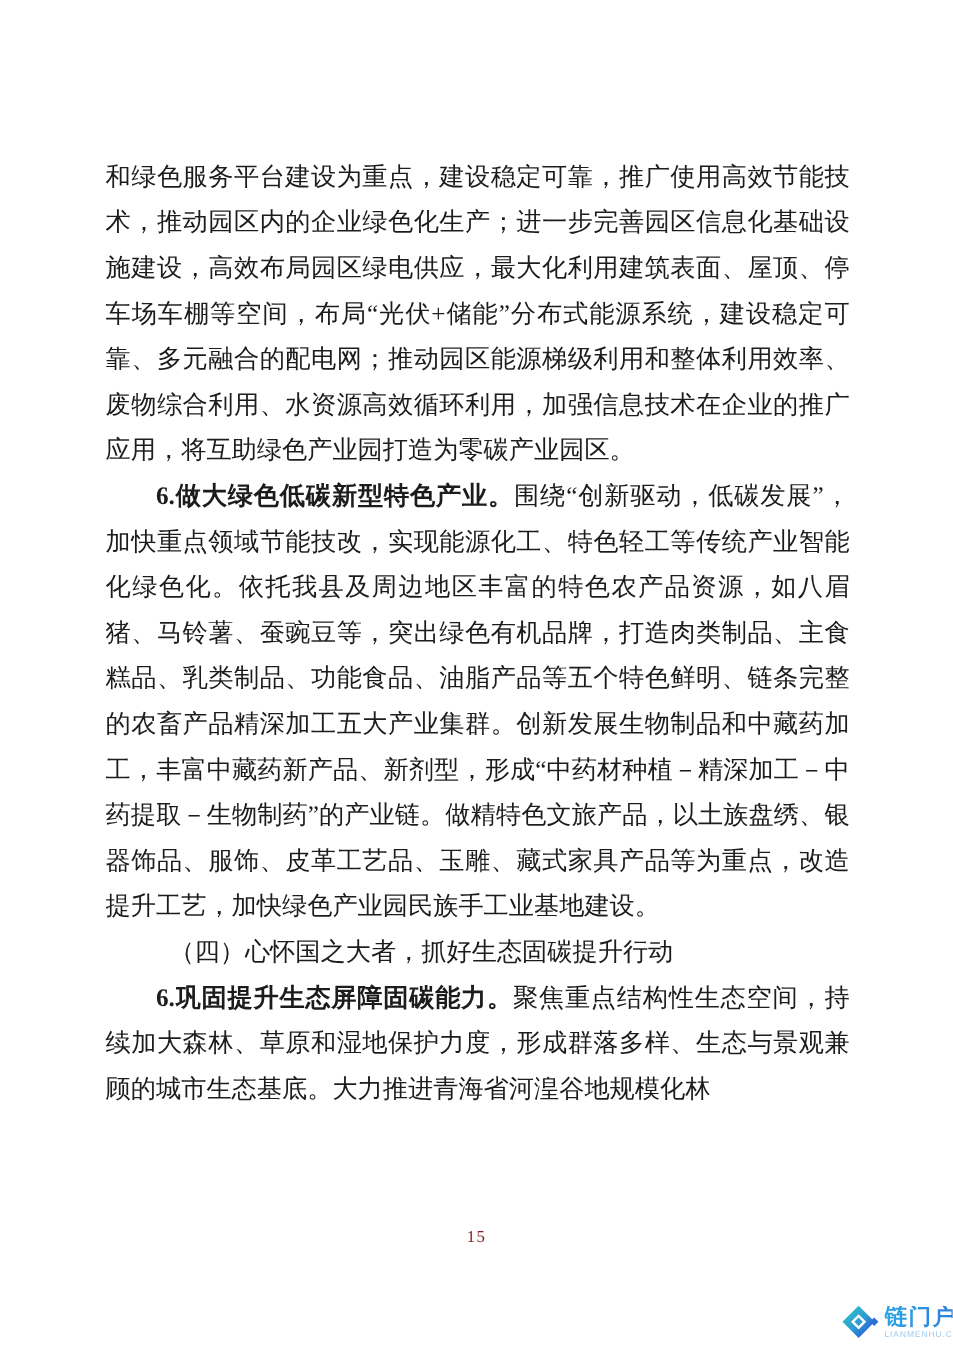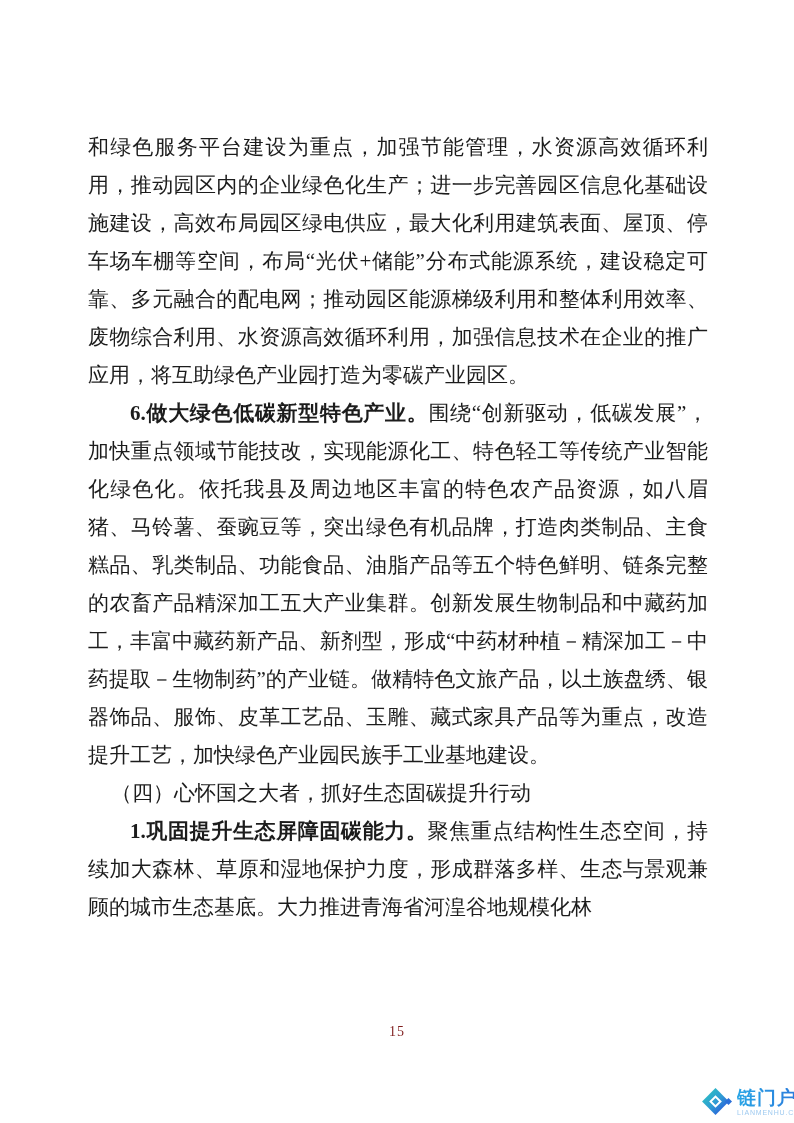--- a/index.html
+++ b/index.html
@@ -27,21 +27,21 @@
     text-justify: inter-character;
   }
   .body-text p {
     margin: 0;
     padding: 0;
   }
   .para-body { text-indent: 2em; }
   .para-continuation { text-indent: 0; }
   .para-section-heading { text-indent: 1.1em; }
   .run-bold-lead { font-weight: bold; margin-top: 12px; }
-  .run-kaiti { font-style: normal; }
+  .run-kaiti { font-style: normal; margin-left: 30px; }
   .footer {
     position: absolute;
     left: 0;
     top: 1022px;
     width: 100%;
     text-align: center;
   }
   .page-number {
     font-size: 14px;
     color: #7f1d1d;
@@ -115,24 +115,24 @@
     color: #9ecaf0;
     letter-spacing: 0.8px;
   }
 </style>
 </head>
 <body>
 
 <div class="page">
 
   <div class="body-text">
-      <p class="para-continuation"><span class="run-normal">和绿色服务平台建设为重点，加强节能管理，水资源高效循环利用，推动园区内的企业绿色化生产；进一步完善园区信息化基础设施建设，高效布局园区绿电供应，最大化利用建筑表面、屋顶、停车场车棚等空间，布局“光伏+储能”分布式能源系统，建设稳定可靠、多元融合的配电网；推动园区能源梯级利用和整体利用效率、废物综合利用、水资源高效循环利用，加强信息技术在企业的推广应用，将互助绿色产业园打造为零碳产业园区。</span></p>
+      <p class="para-continuation"><span class="run-normal">和绿色服务平台建设为重点，建设稳定可靠，推广使用高效节能技术，推动园区内的企业绿色化生产；进一步完善园区信息化基础设施建设，高效布局园区绿电供应，最大化利用建筑表面、屋顶、停车场车棚等空间，布局“光伏+储能”分布式能源系统，建设稳定可靠、多元融合的配电网；推动园区能源梯级利用和整体利用效率、废物综合利用、水资源高效循环利用，加强信息技术在企业的推广应用，将互助绿色产业园打造为零碳产业园区。</span></p>
       <p class="para-body"><span class="run-bold-lead">6.做大绿色低碳新型特色产业。</span><span class="run-normal">围绕“创新驱动，低碳发展”，加快重点领域节能技改，实现能源化工、特色轻工等传统产业智能化绿色化。依托我县及周边地区丰富的特色农产品资源，如八眉猪、马铃薯、蚕豌豆等，突出绿色有机品牌，打造肉类制品、主食糕品、乳类制品、功能食品、油脂产品等五个特色鲜明、链条完整的农畜产品精深加工五大产业集群。创新发展生物制品和中藏药加工，丰富中藏药新产品、新剂型，形成“中药材种植－精深加工－中药提取－生物制药”的产业链。做精特色文旅产品，以土族盘绣、银器饰品、服饰、皮革工艺品、玉雕、藏式家具产品等为重点，改造提升工艺，加快绿色产业园民族手工业基地建设。</span></p>
       <p class="para-section-heading"><span class="run-kaiti">（四）心怀国之大者，抓好生态固碳提升行动</span></p>
-      <p class="para-body"><span class="run-bold-lead">1.巩固提升生态屏障固碳能力。</span><span class="run-normal">聚焦重点结构性生态空间，持续加大森林、草原和湿地保护力度，形成群落多样、生态与景观兼顾的城市生态基底。大力推进青海省河湟谷地规模化林</span></p>
+      <p class="para-body"><span class="run-bold-lead">6.巩固提升生态屏障固碳能力。</span><span class="run-normal">聚焦重点结构性生态空间，持续加大森林、草原和湿地保护力度，形成群落多样、生态与景观兼顾的城市生态基底。大力推进青海省河湟谷地规模化林</span></p>
     </div>
 
   <div class="footer">
     <span class="page-number">15</span>
   </div>
 
   <div class="watermark">
     <span class="logo-icon">
       <span class="logo-diamond-outer"></span>
       <span class="logo-diamond-inner"></span>

